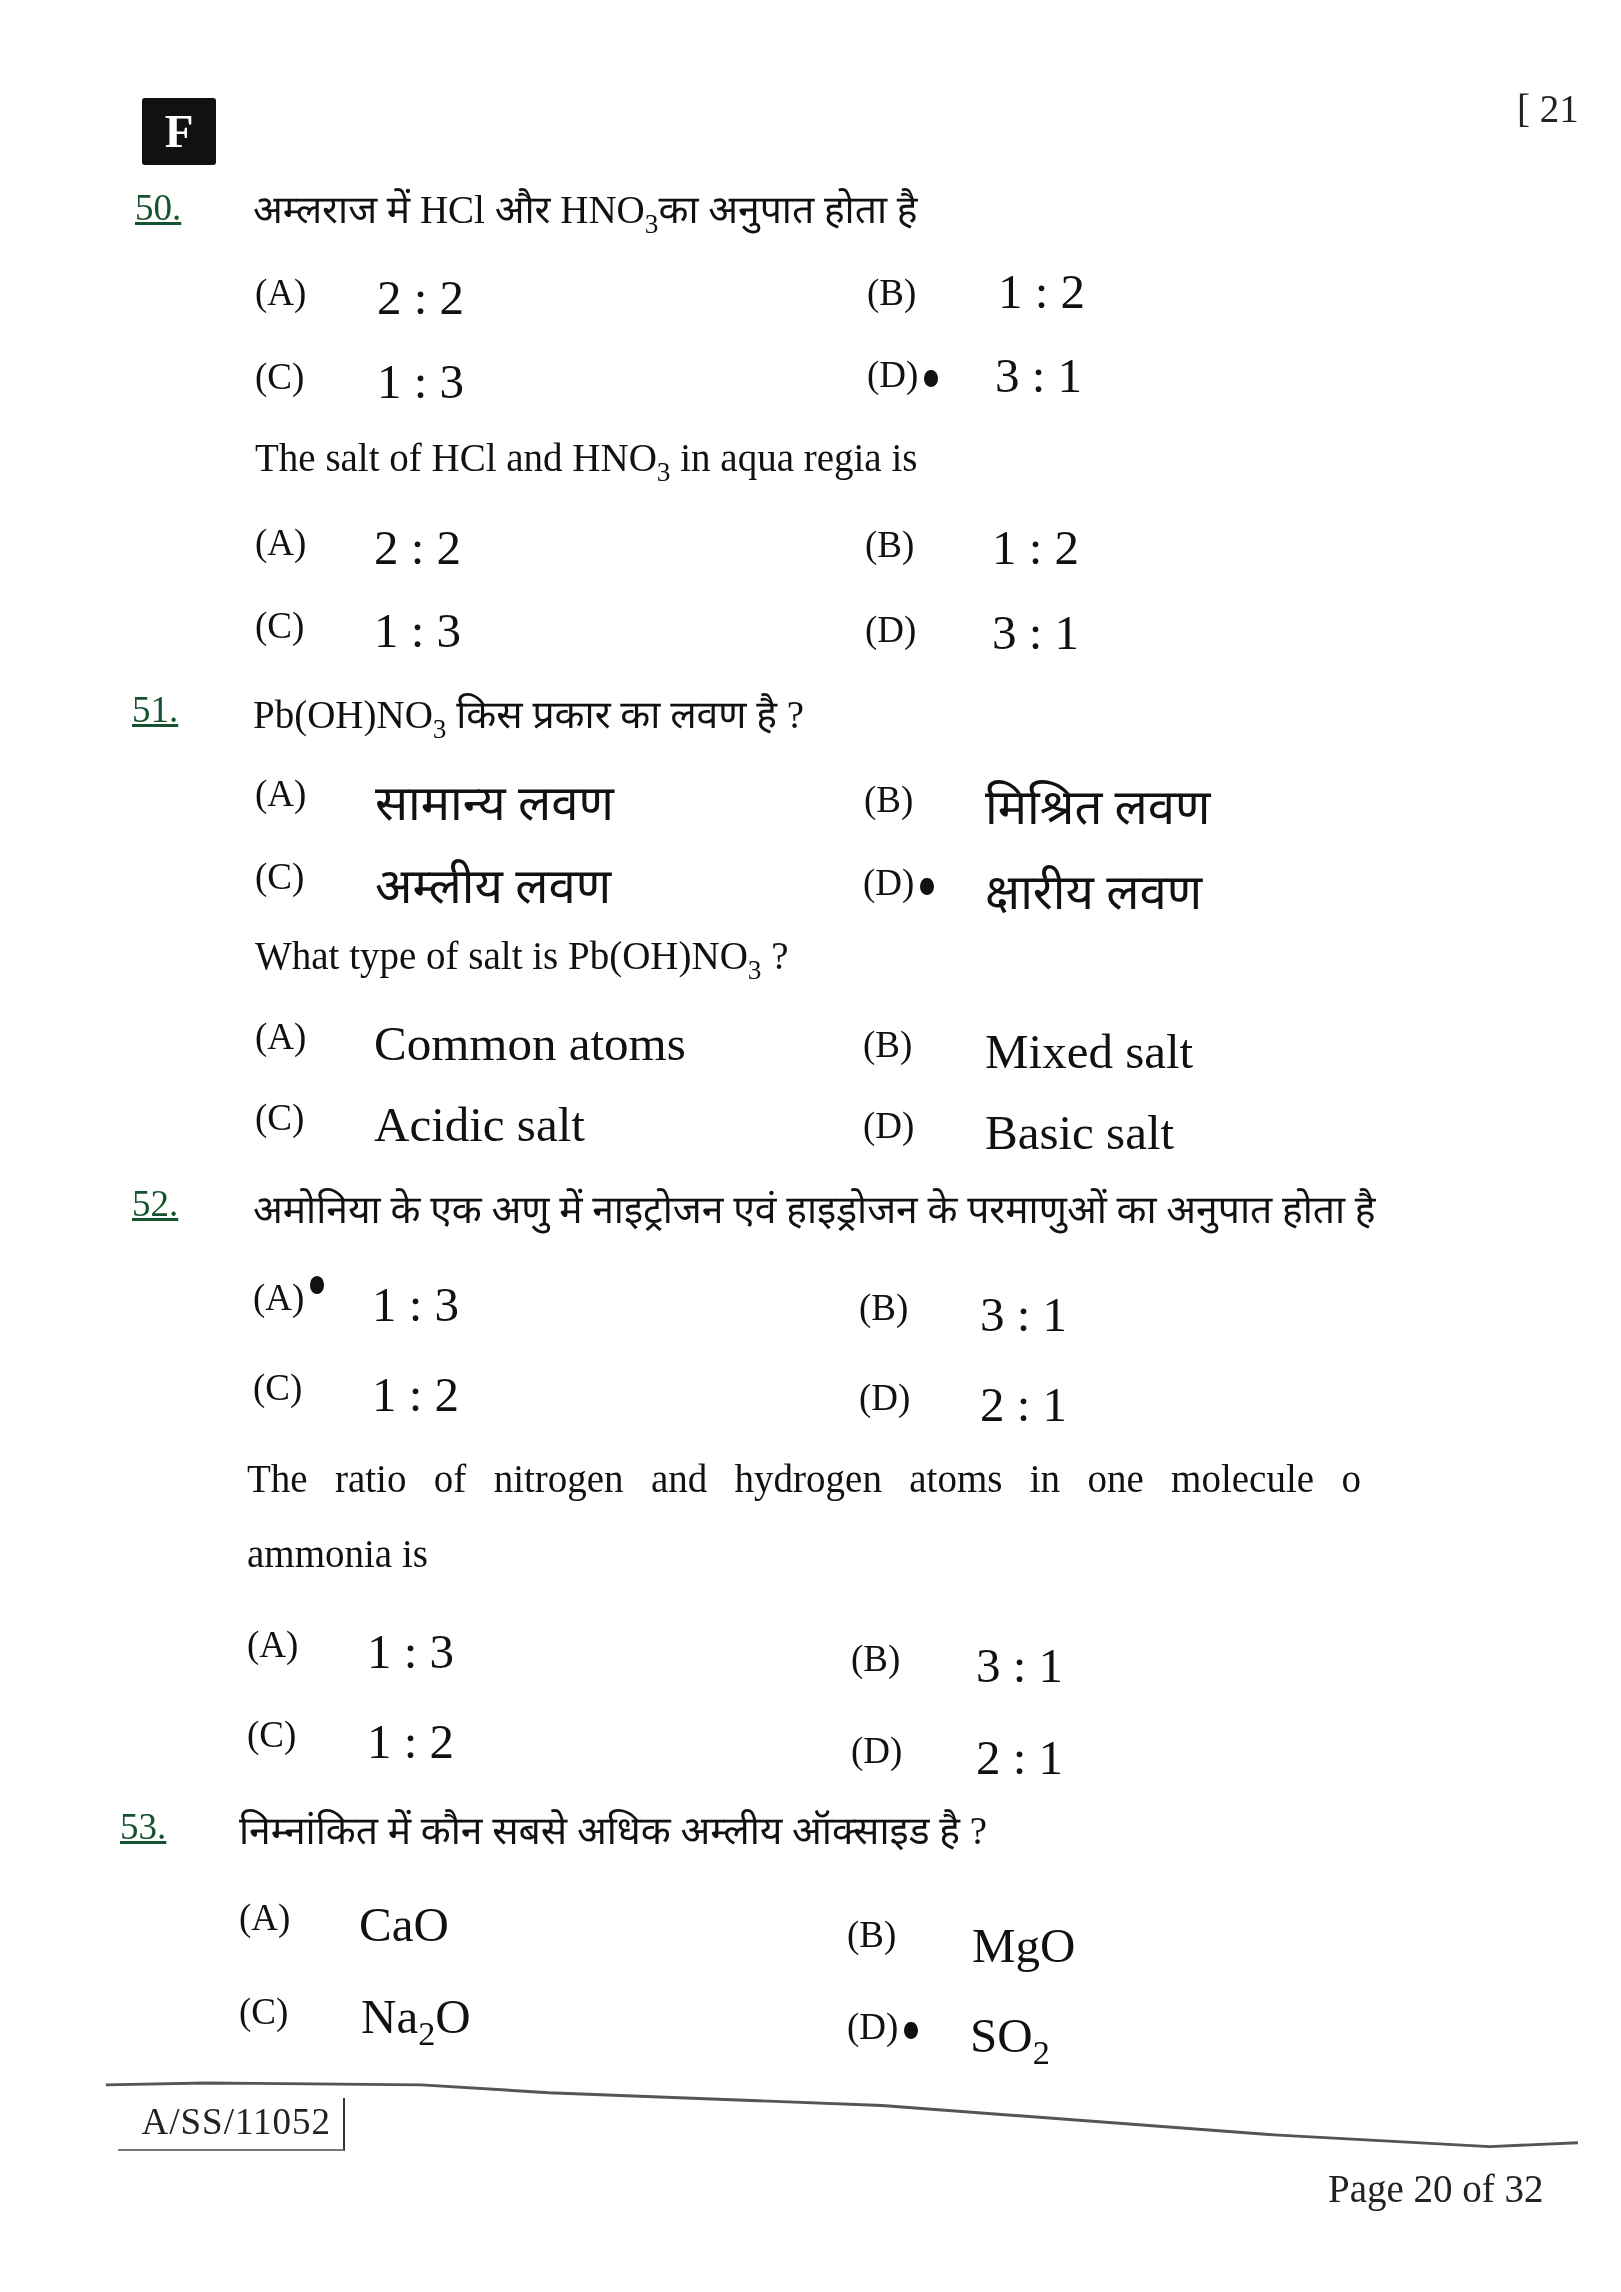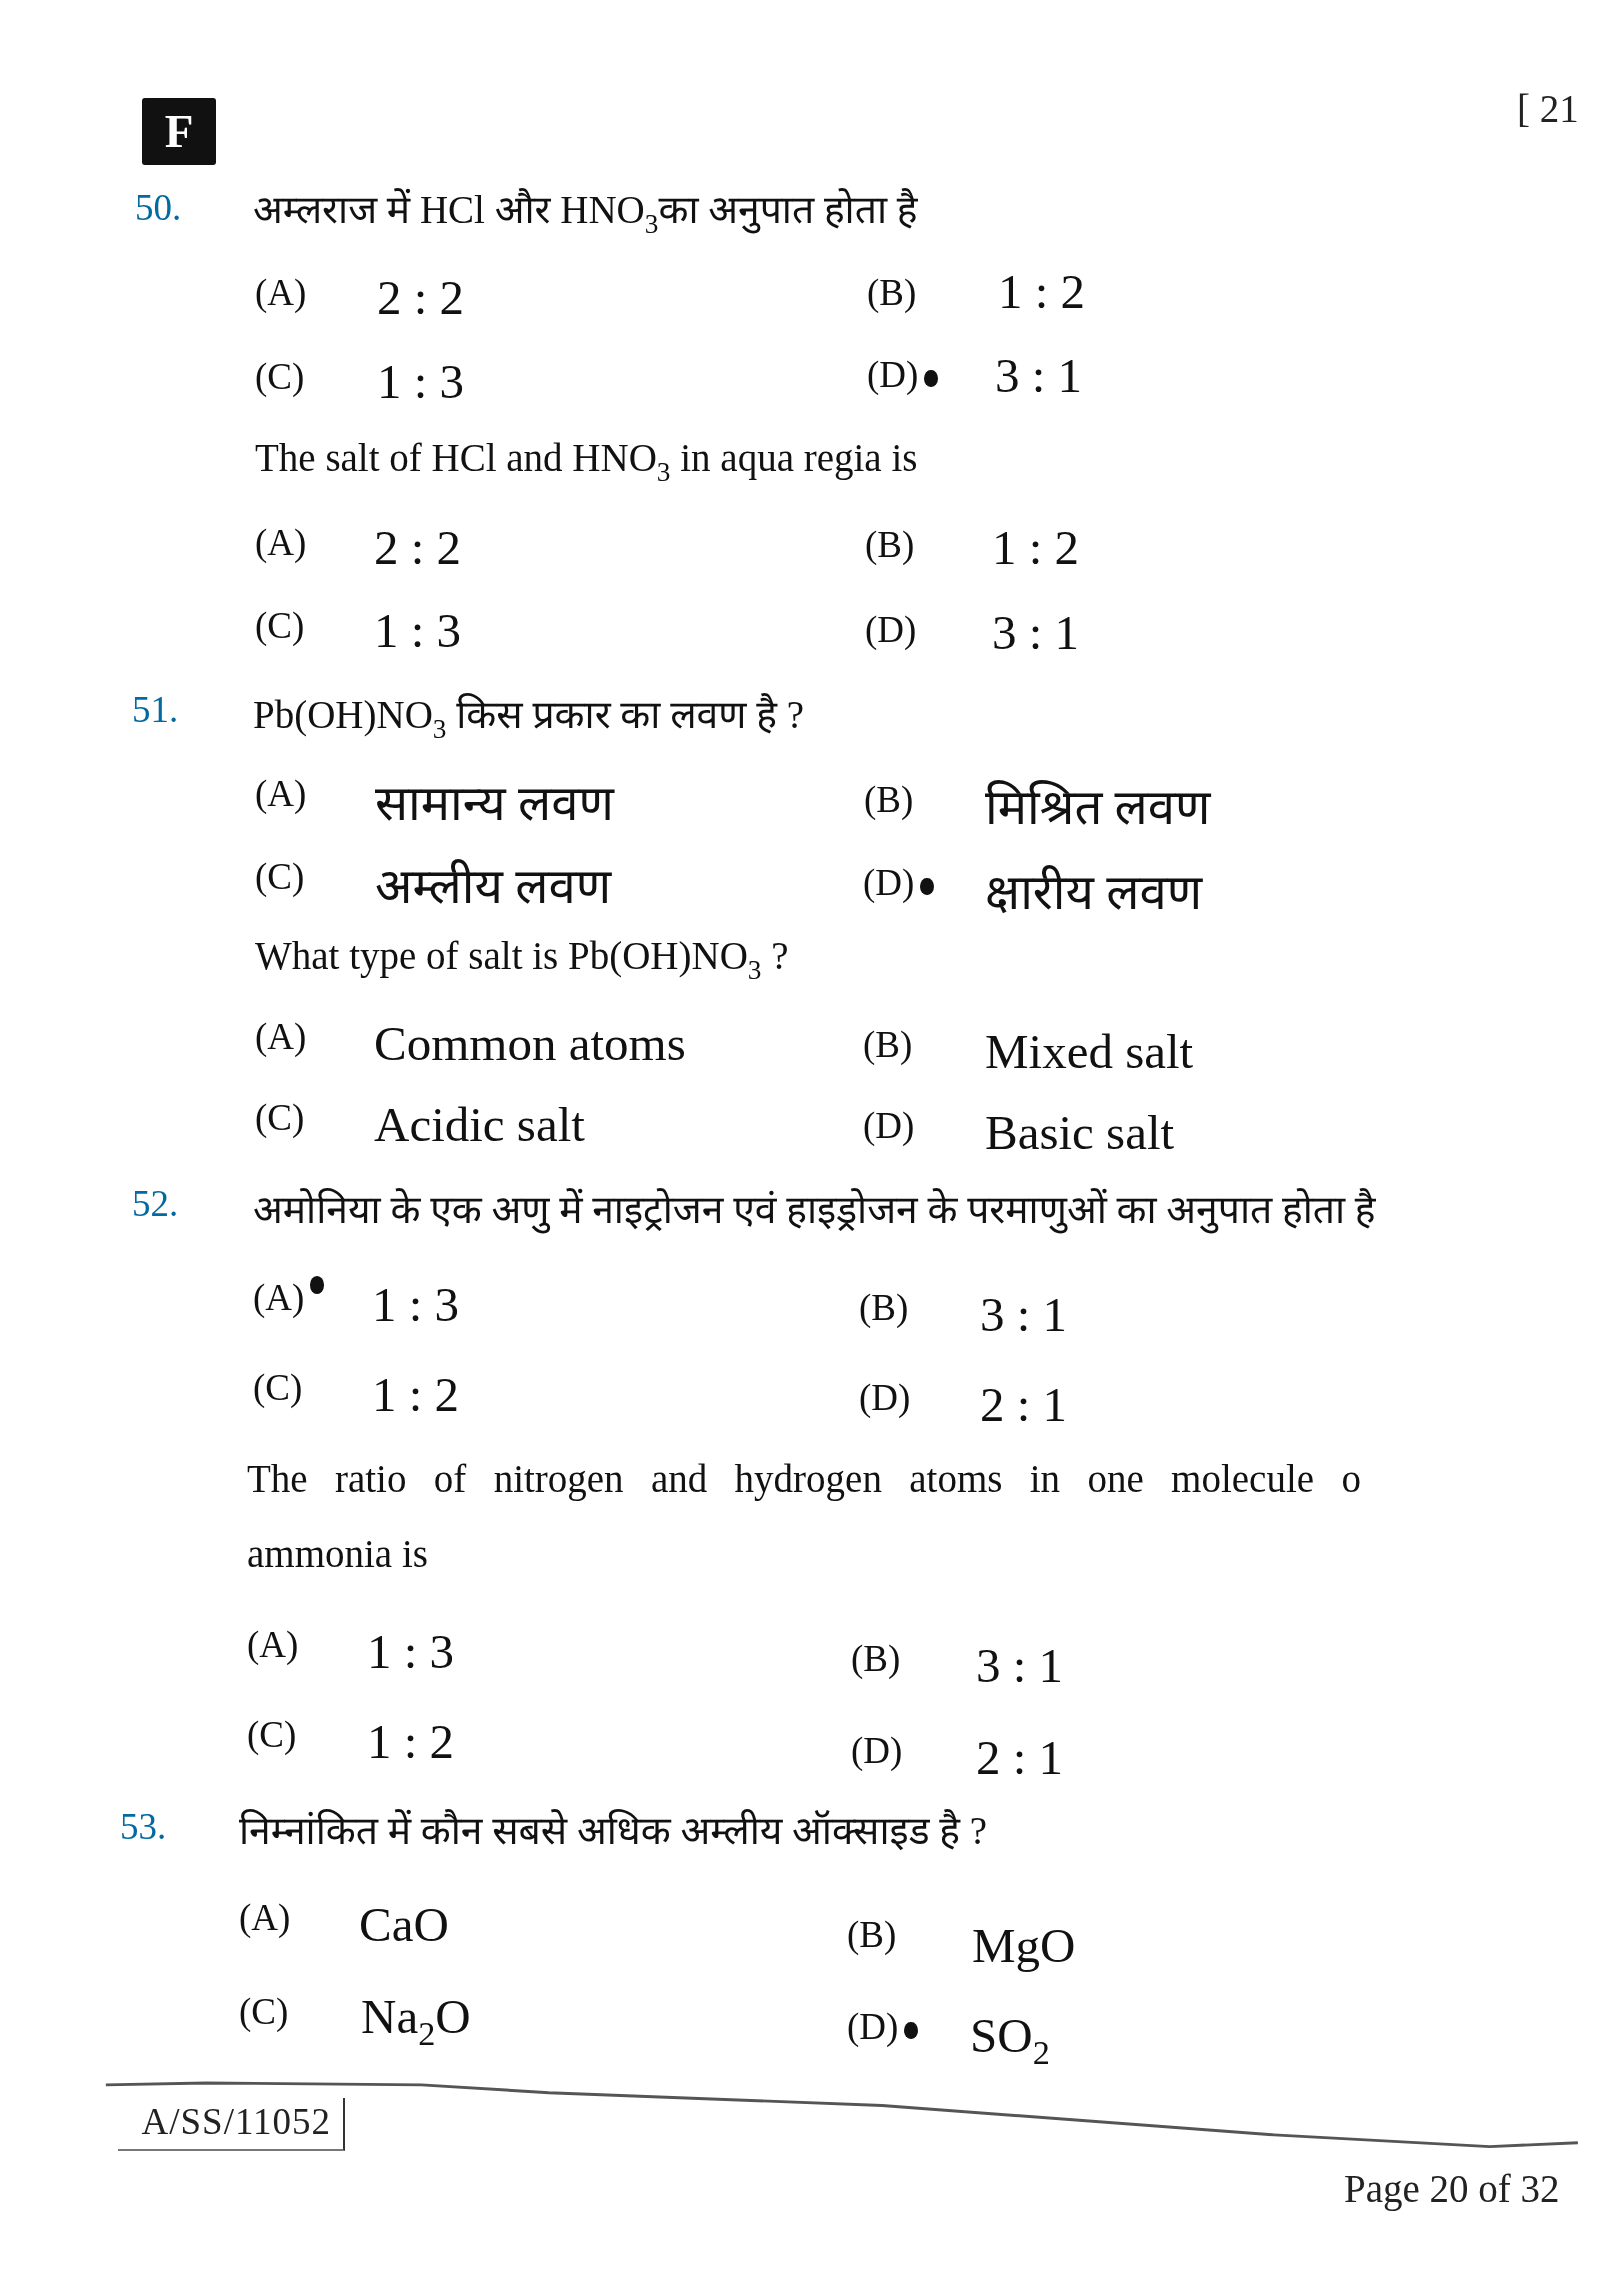--- a/index.html
+++ b/index.html
@@ -7,31 +7,31 @@
     width: 1621px; height: 2293px; position: relative; overflow: hidden;
     font-family: "Liberation Serif", "DejaVu Serif", serif; color: #111;
   }
   .abs { position: absolute; }
   .set-badge {
     left: 142px; top: 98px; width: 74px; height: 67px; background: #111;
     color: #fff; font-weight: bold; font-size: 47px; text-align: center; line-height: 67px;
     border-radius: 2.9px;
   }
   .page-tag { left: 1517px; top: 86px; font-size: 39px; color: #222; }
-  .qnum { font-size: 37px; color: #0369a1; }
+  .qnum { font-size: 37px; color: #14532d; text-decoration: underline; }
   .qtext { font-size: 39px; white-space: nowrap; }
   .opt-label { font-size: 37px; }
   .opt-val { font-size: 49px; white-space: nowrap; }
   .mark { display: inline-block; width: 13.7px; height: 17.6px; background: #111; border-radius: 50%; vertical-align: middle; margin-left: 5.9px; }
   sub { font-size: 0.7em; vertical-align: -0.35em; }
   .footer-code {
     left: 118px; top: 2098px; font-size: 37px; padding: 2px 11.8px 5.9px 23.5px;
     border-right: 2px solid #333; border-bottom: 2px solid #777; color: #222; letter-spacing: 1px;
   }
-  .page-num { left: 1328px; top: 2166px; font-size: 39px; color: #222; margin-left: 16px; }
+  .page-num { left: 1328px; top: 2166px; font-size: 39px; color: #222; }
   svg.line { position: absolute; left: 0; top: 0; }
 </style>
 </head>
 <body>
 
 <div class="abs set-badge">F</div>
 <div class="abs page-tag">[ 21</div>
 
 <div class="abs qnum" style="left:135px;top:186px;">50.</div>
 <div class="abs qtext" style="left:253px;top:181px;"><span>अम्लराज में HCl और HNO</span><sub>3</sub><span>का अनुपात होता है</span></div>

